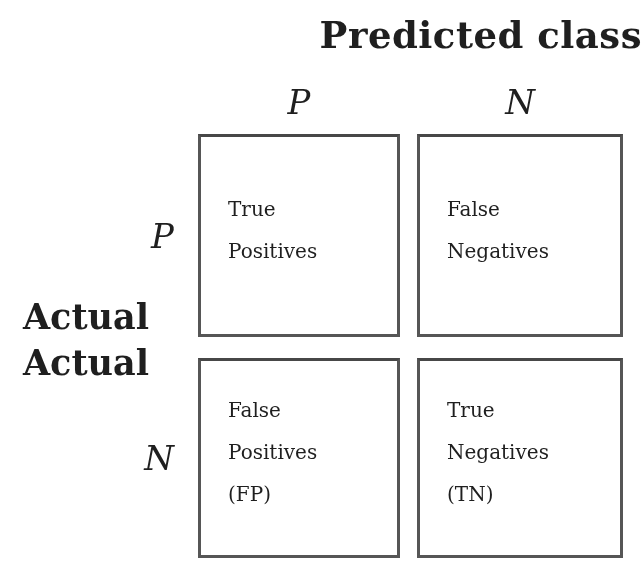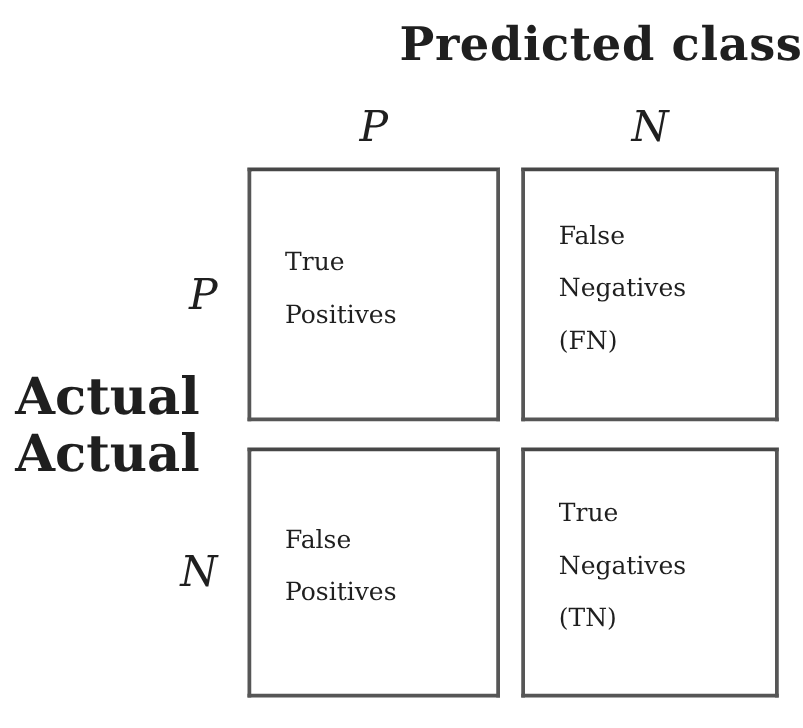--- a/index.html
+++ b/index.html
@@ -36,21 +36,21 @@
     text-align: center;
   }
   .col-label.col-p { left: 198px; width: 202px; }
   .col-label.col-n { left: 417px; width: 206px; }
   .axis-label {
     position: absolute;
     left: 0px;
     top: 294px;
     width: 172px;
     text-align: center;
-    font-size: 41px;
+    font-size: 35px;
     line-height: 46px;
     font-weight: bold;
   }
   .axis-label span { display: block; }
   .row-label {
     position: absolute;
     left: 0px;
     width: 174px;
     text-align: right;
     font-size: 34px;
@@ -99,26 +99,26 @@
   <div class="row-label row-n">N</div>
 
   <div class="cell tp">
     <span>True</span>
     <span>Positives</span>
   </div>
 
   <div class="cell fn">
     <span>False</span>
     <span>Negatives</span>
-    <span>(FN)</span>
   </div>
 
   <div class="cell fp">
     <span>False</span>
     <span>Positives</span>
+    <span>(FP)</span>
   </div>
 
   <div class="cell tn">
     <span>True</span>
     <span>Negatives</span>
     <span>(TN)</span>
   </div>
 
 </div>
 

